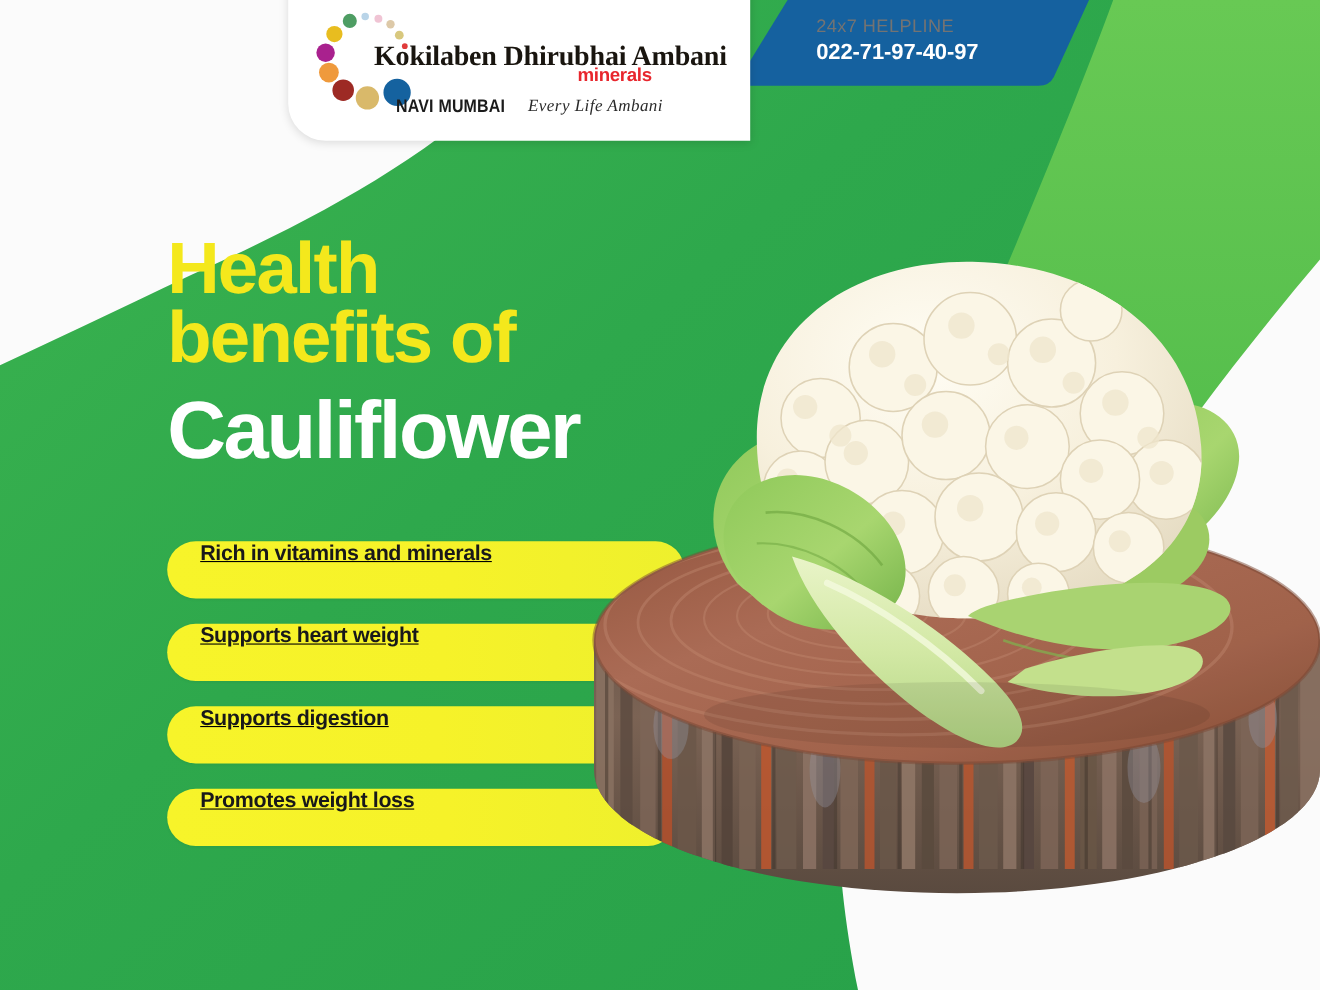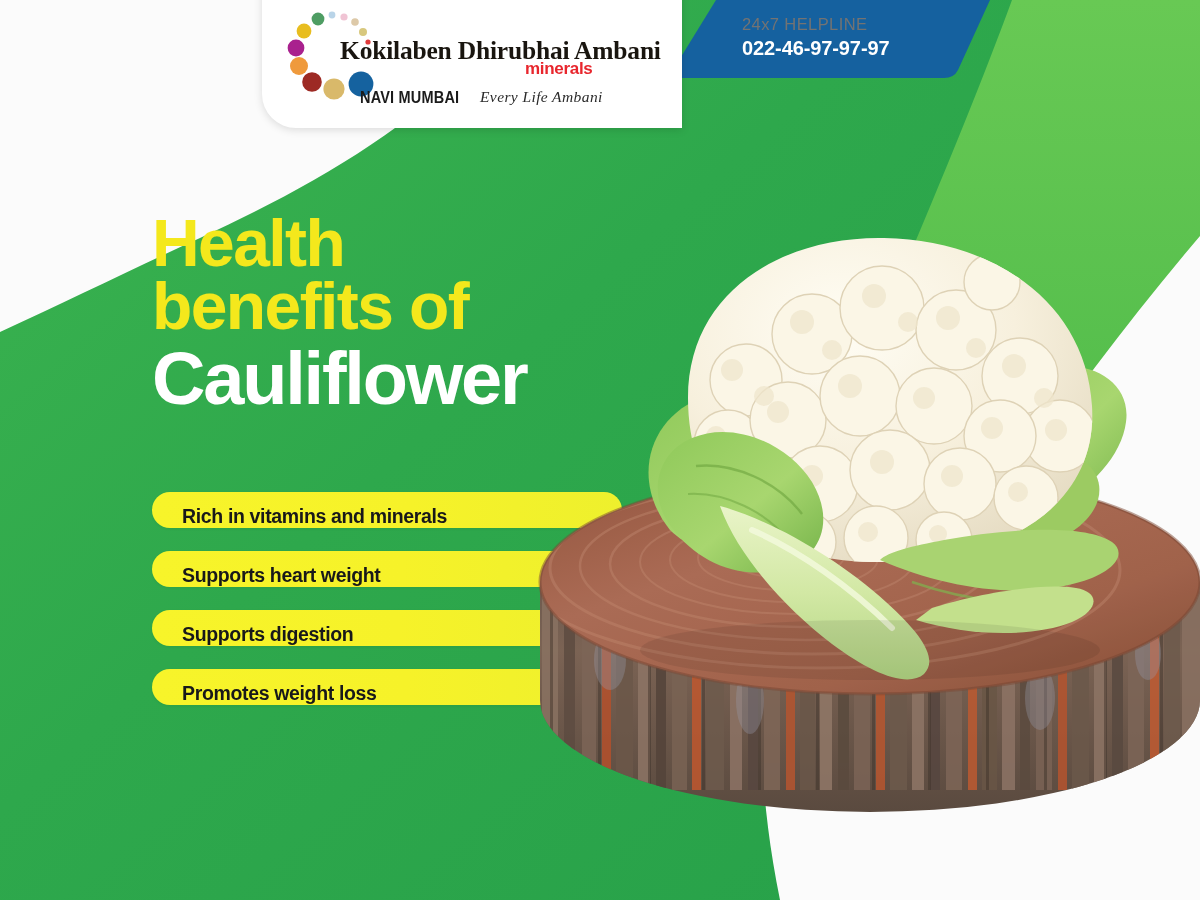--- a/index.html
+++ b/index.html
@@ -58,30 +58,31 @@
   }
 
   
   .headline{position:absolute;left:152px;top:212px;z-index:7;}
   .hl-line{
     font-weight:700;font-size:66px;line-height:.95;letter-spacing:-1.6px;
     color:#f4e81c;display:block;
   }
   .hl-strong{
     font-weight:700;font-size:74px;line-height:1.02;letter-spacing:-2.2px;
-    color:#ffffff;display:block;margin-top:4px;text-align:right;
+    color:#ffffff;display:block;margin-top:16px;text-align:right;
   }
 
   
   .pills{position:absolute;left:152px;top:492px;z-index:5;}
   .pill{
-    height:36px;border-radius:26px;display:flex;align-items:flex-end;
+    height:52px;border-radius:26px;display:flex;align-items:flex-start;
     margin-bottom:23px;padding-left:30px;box-sizing:border-box;
     background:linear-gradient(90deg,#f7f42a 0%,#f6f229 55%,#eef02d 100%);
     box-shadow:0 1px 3px rgba(0,0,0,.06);
+    text-decoration:underline;
   }
   .pill span{
     font-size:19.5px;font-weight:700;color:#18181a;letter-spacing:-.35px;
     white-space:nowrap;
   }
 
   
   .produce{position:absolute;left:520px;top:230px;width:700px;height:610px;z-index:6;}
   .wood{position:absolute;left:0;top:0;width:700px;height:610px;}
 </style>
@@ -174,21 +175,21 @@
       <circle cx="88" cy="36" r="2.6" fill="#e03b3b"></circle>
     </svg>
     <div class="logo-name">Kokilaben Dhirubhai Ambani</div>
     <div class="logo-hospital">minerals</div>
     <div class="logo-city">NAVI MUMBAI</div>
     <div class="logo-tagline">Every Life Ambani</div>
   </div>
 
   <div class="helpline-text">
     <div class="helpline-label">24x7 HELPLINE</div>
-    <div class="helpline-number">022-46-97-97-97</div>
+    <div class="helpline-number">022-71-97-40-97</div>
   </div>
 
   <div class="headline">
     <span class="hl-line">Health</span>
     <span class="hl-line">benefits of</span>
     <span class="hl-strong">Cauliflower</span>
   </div>
 
   <div class="produce">
     <svg class="wood" viewBox="0 0 700 610">

